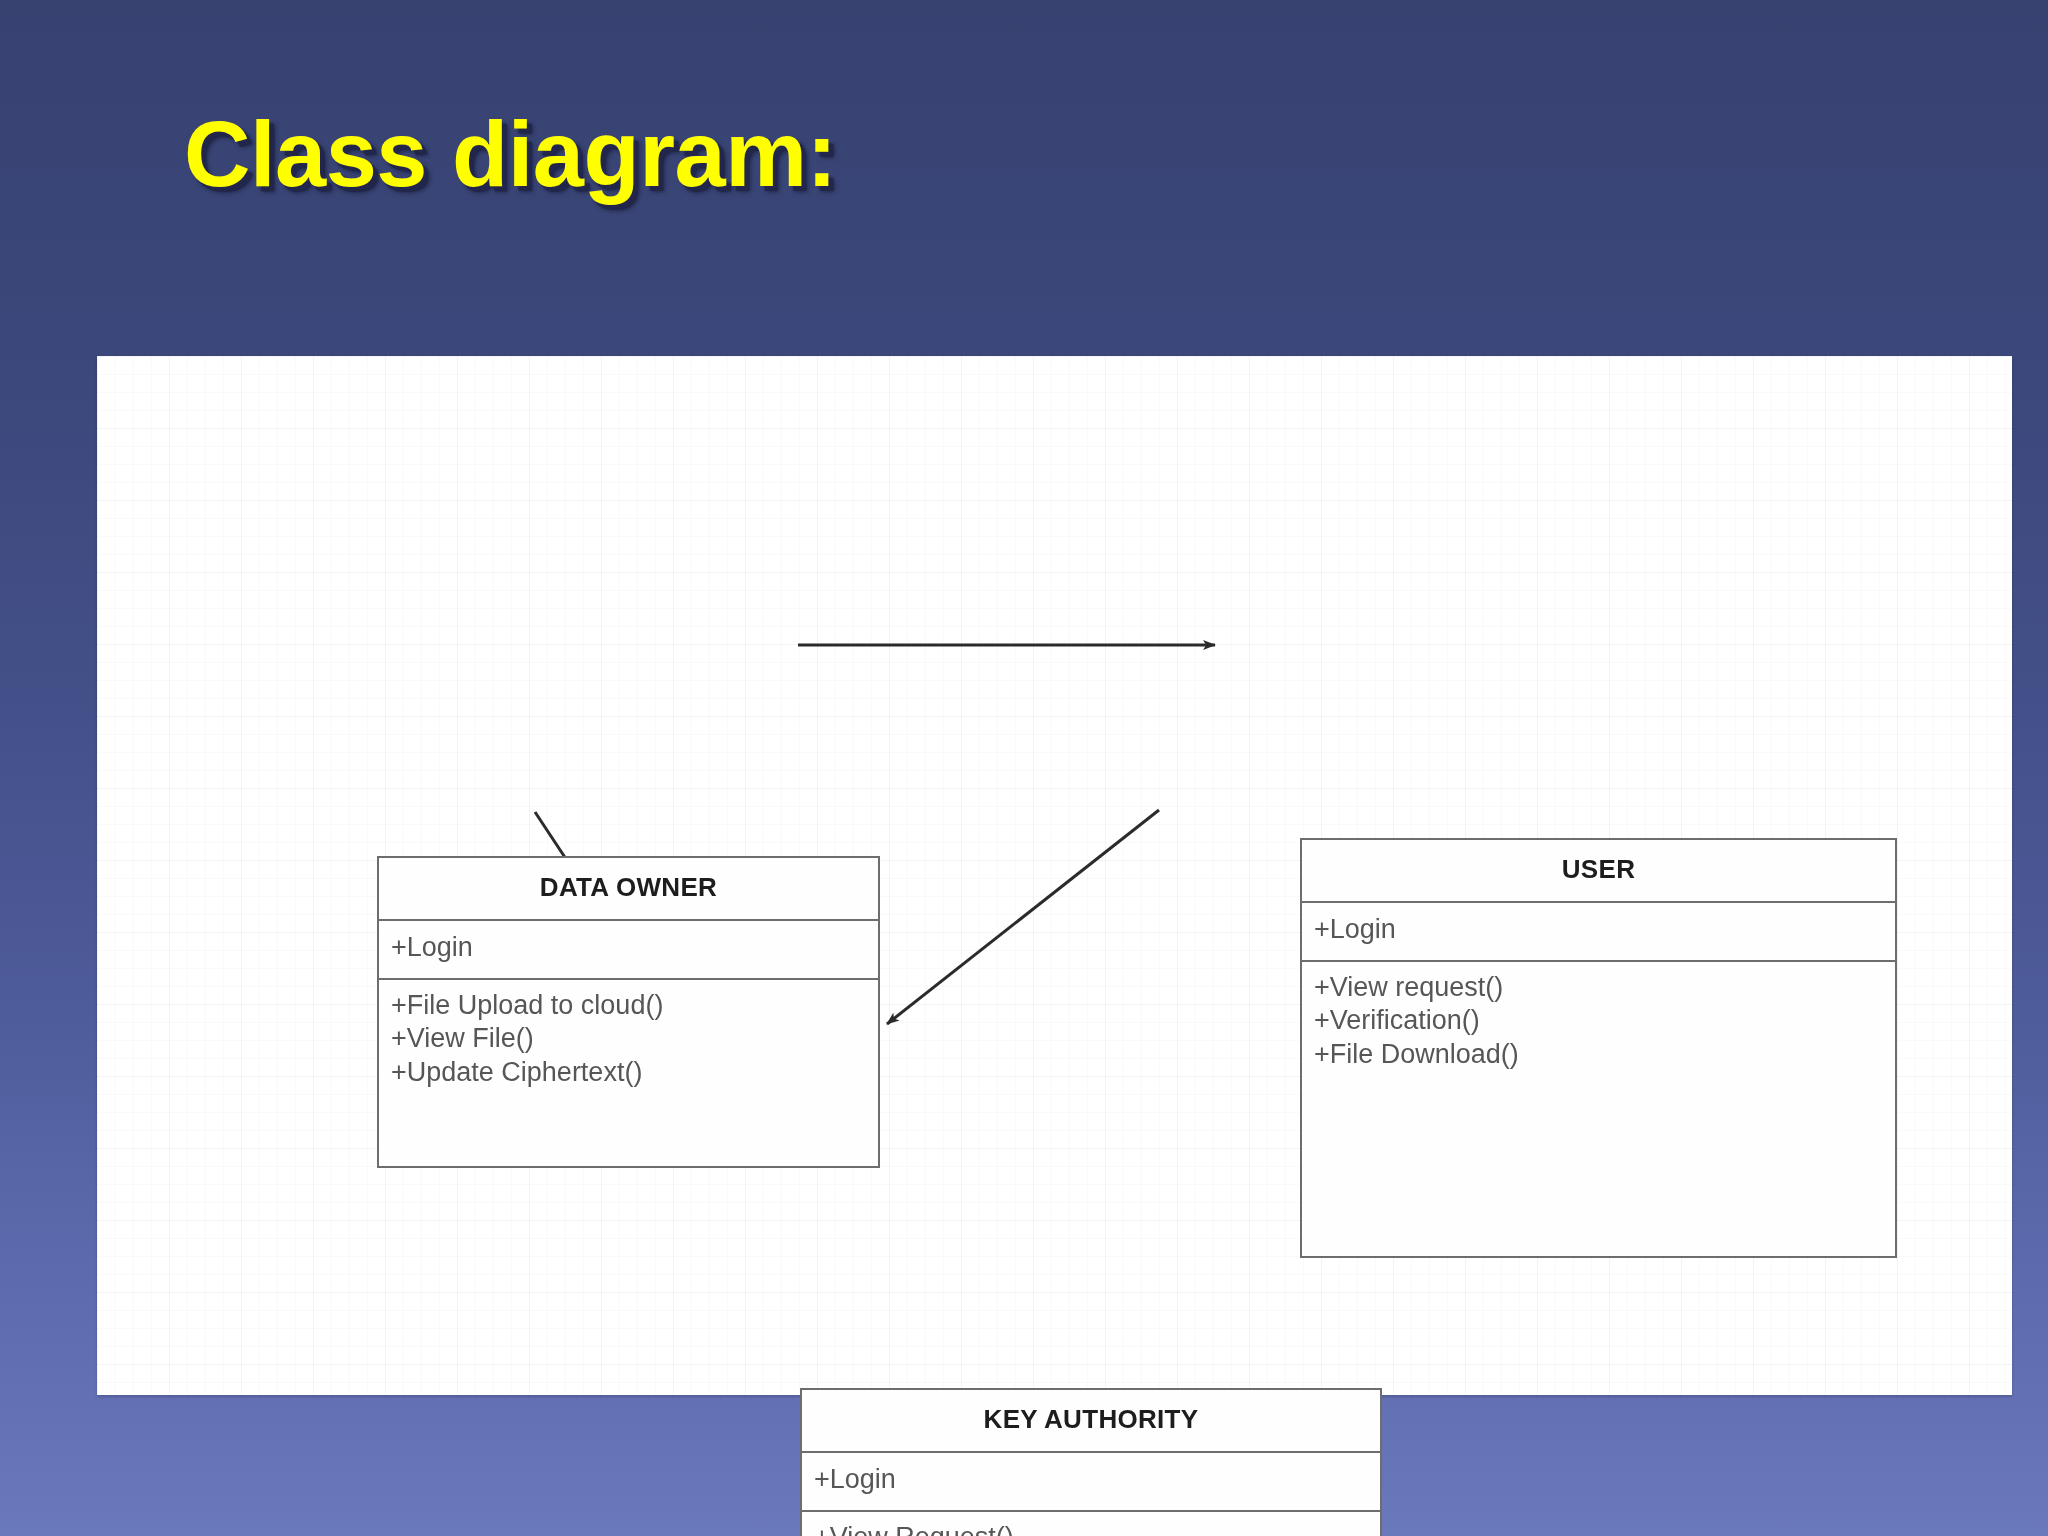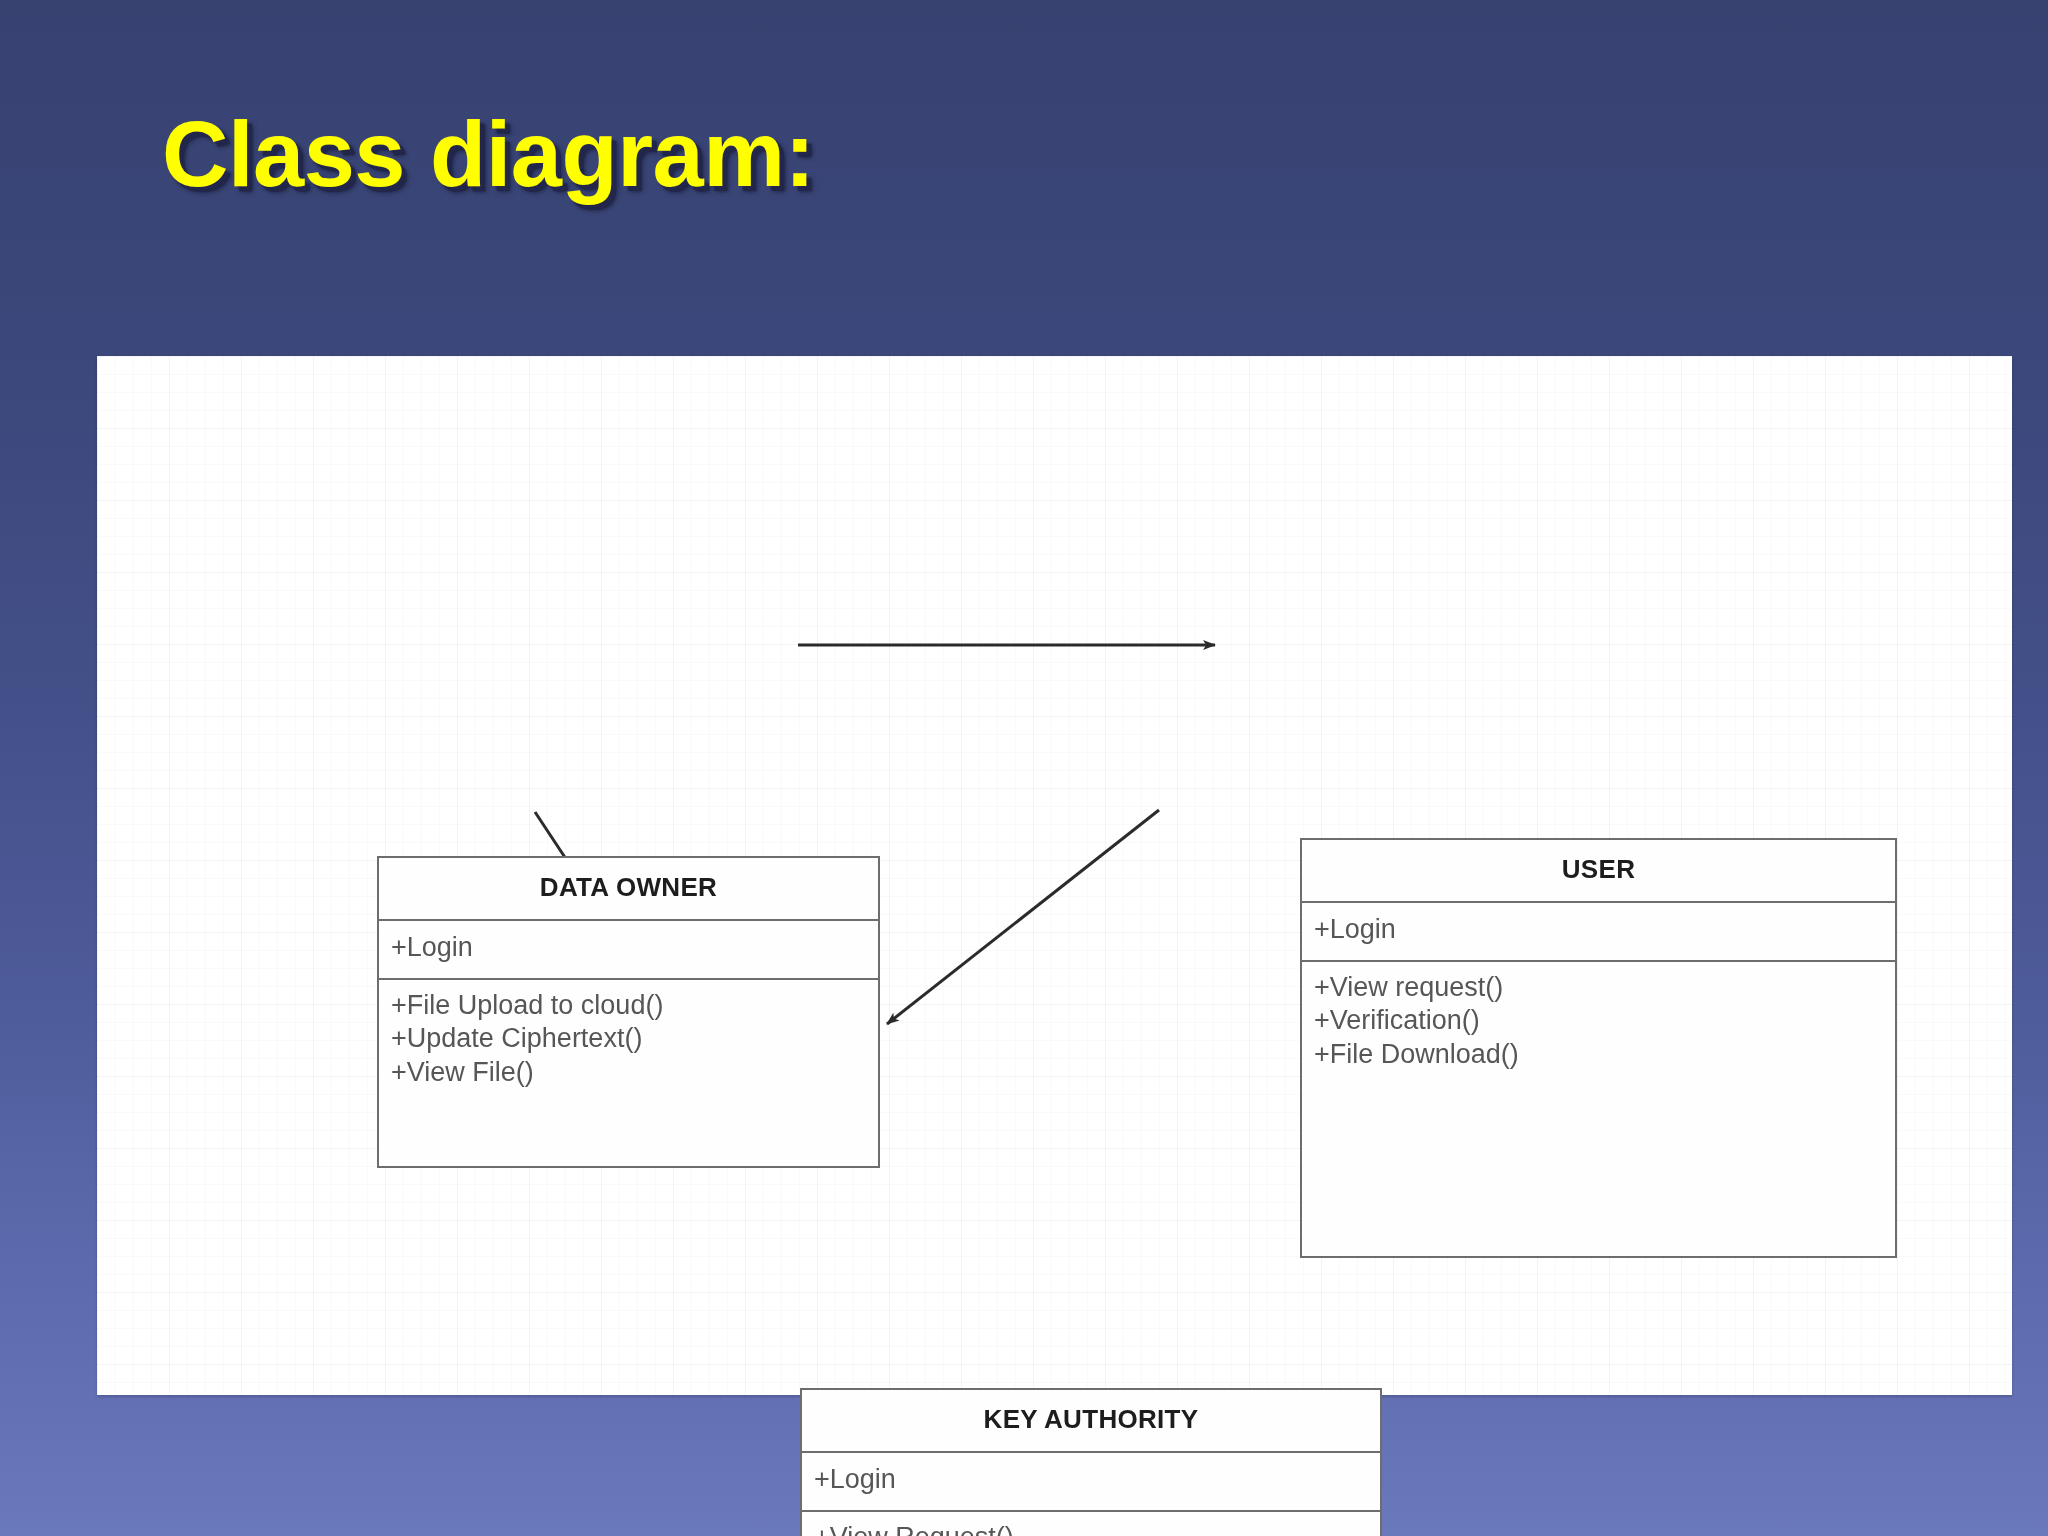--- a/index.html
+++ b/index.html
@@ -24,21 +24,21 @@
         #434f88 45%,
         #4f5c9b 66%,
         #5d6aad 83%,
         #6a78bc 100%);
     overflow: hidden;
   }
 
   
   #slide-title {
     position: absolute;
-    left: 162px;
+    left: 184px;
     top: 106px;
     font-size: 92px;
     font-weight: bold;
     color: #ffff00;
     letter-spacing: -0.5px;
     white-space: nowrap;
     text-shadow:
        5px 5px 0px #21264a,
        4px 4px 2px #262b50,
        6px 6px 4px rgba(20,24,48,0.65);
@@ -151,22 +151,22 @@
       <line x1="1062" y1="454" x2="790" y2="668" stroke="#2b2b2b" stroke-width="3" marker-end="url(#arrowhead)"></line>
     </svg>
 
     <div class="uml-class" id="class-data-owner">
       <div class="uml-class-name">DATA OWNER</div>
       <div class="uml-attributes">
         <div class="uml-member">+Login</div>
       </div>
       <div class="uml-operations">
         <div class="uml-member">+File Upload to cloud()</div>
+        <div class="uml-member">+View File()</div>
         <div class="uml-member">+Update Ciphertext()</div>
-        <div class="uml-member">+View File()</div>
       </div>
     </div>
 
     <div class="uml-class" id="class-user">
       <div class="uml-class-name">USER</div>
       <div class="uml-attributes">
         <div class="uml-member">+Login</div>
       </div>
       <div class="uml-operations">
         <div class="uml-member">+View request()</div>

